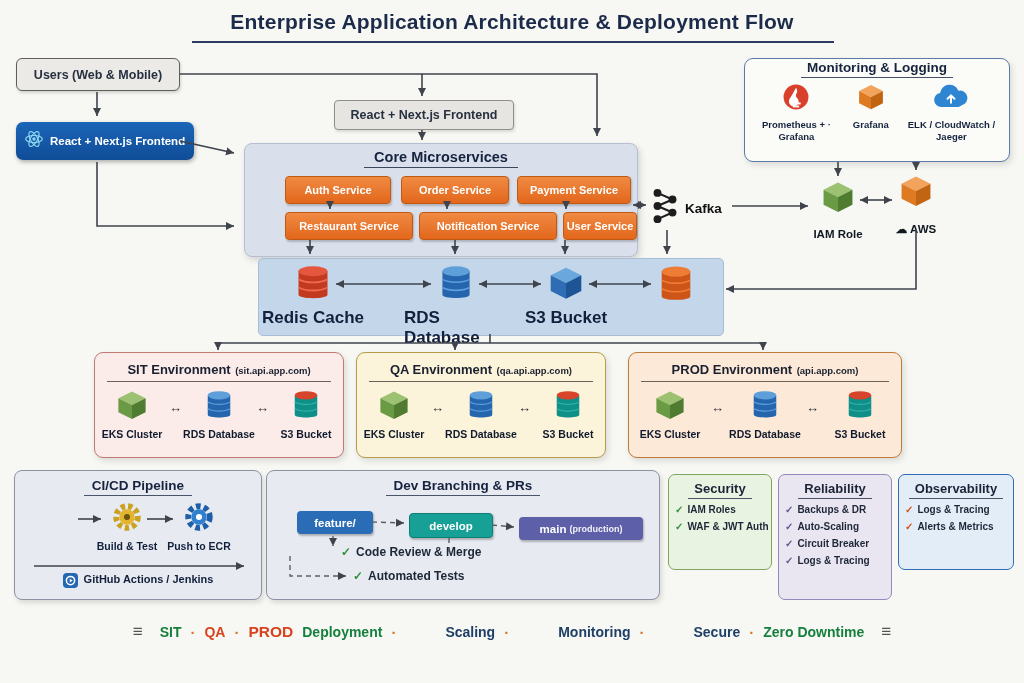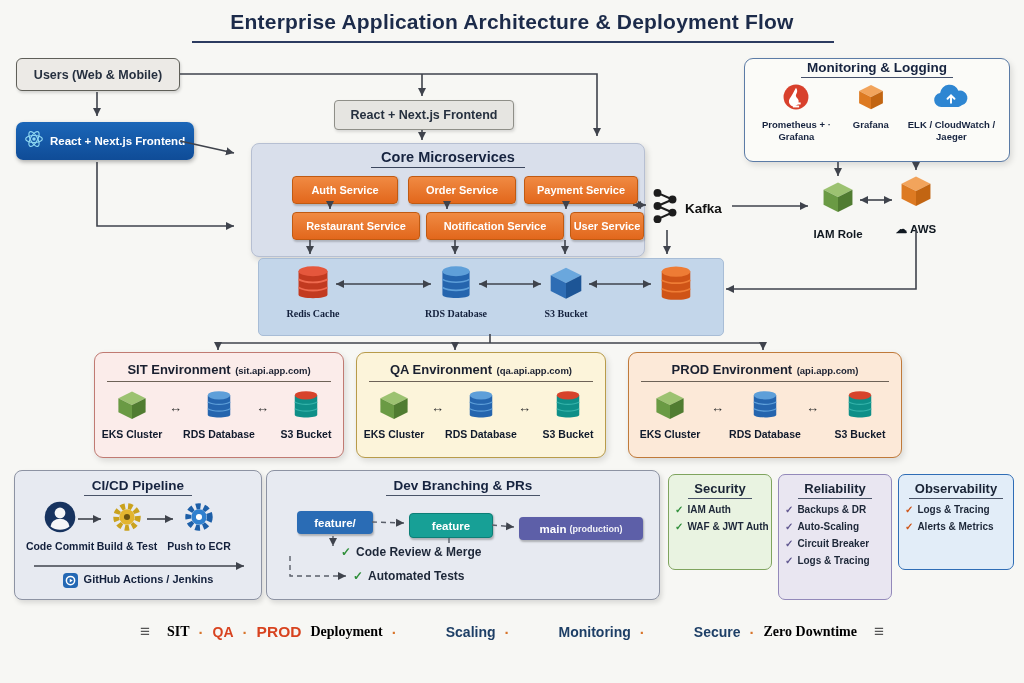--- a/index.html
+++ b/index.html
@@ -31,21 +31,21 @@
   .mon-title span{display:inline-block;border-bottom:1.4px solid #44506a;padding:0 6px 2px;}
   .mon-grid{display:grid;grid-template-columns:1.05fr .75fr 1.2fr;padding:5px 8px 0;}
   .mon-col{display:flex;flex-direction:column;align-items:center;gap:4px;}
   .mon-label{font-size:9.5px;font-weight:bold;color:#16233f;text-align:center;line-height:1.25;}
 
   .icon-node{position:absolute;display:flex;flex-direction:column;align-items:center;gap:12px;
              font-size:11.5px;font-weight:bold;color:#101820;text-align:left;}
 
   .strip{position:absolute;background:#c3d6ea;border:1px solid #a8bdd6;border-radius:5px;}
   .strip-item{position:absolute;top:5px;width:104px;display:flex;flex-direction:column;align-items:center;gap:2px;}
-  .strip-label{font-size:10px;font-weight:bold;color:#13203c;font-family:Liberation Serif, serif;}
+  .strip-label{font-size:17px;font-weight:bold;color:#13203c;}
 
   .env{position:absolute;border-radius:9px;border-style:solid;border-width:1.6px;box-shadow:2px 3px 6px rgba(0,0,0,.12);}
   .env-title{margin:0 12px;padding:7px 0 3px;border-bottom:1.5px solid #6d6257;text-align:center;color:#1a2030;white-space:nowrap;}
   .env-name{font-size:13px;font-weight:bold;}
   .env-domain{font-size:9.5px;font-weight:bold;}
   .env-row{display:flex;align-items:flex-start;justify-content:space-evenly;padding-top:7px;}
   .env-col{display:flex;flex-direction:column;align-items:center;gap:3px;width:78px;}
   .env-col .res-label{font-size:10.5px;font-weight:bold;color:#101a2c;white-space:nowrap;}
   .lr{font-size:13px;font-weight:bold;color:#333;margin-top:11px;}
 
@@ -73,21 +73,21 @@
   .pillar{position:absolute;border-radius:7px;border-style:solid;border-width:1.6px;padding-bottom:6px;}
   .p-sec{background:#e9f3e1;border-color:#7fa45e;}
   .p-rel{background:#e9e6f1;border-color:#9389ba;}
   .p-obs{background:#e2edf8;border-color:#2f6db6;}
   .pillar-title{text-align:center;margin-top:6px;font-size:13px;font-weight:bold;color:#1a2436;}
   .pillar-title span{display:inline-block;border-bottom:1.4px solid #4a5468;padding:0 6px 2px;}
   .p-item{display:flex;align-items:flex-start;gap:4px;font-size:10px;font-weight:bold;color:#1d2738;margin:5px 6px 0;line-height:1.2;white-space:nowrap;}
 
   .footer{position:absolute;left:0;right:0;top:622px;display:flex;align-items:center;justify-content:center;gap:9px;}
   .f-seg{font-size:14px;font-weight:bold;}
-  .f-dark{color:#000000;font-family:Liberation Serif, serif;}
+  .f-dark{color:#15803d;}
   .f-navy{color:#1e3f66;margin-left:40px;}
   .f-hot{color:#d8431f;}
   .f-big{font-size:15.5px;}
   .f-sep{color:#d8742a;font-size:15px;font-weight:bold;}
   .f-lines{color:#555;font-size:17px;margin:0 8px;font-weight:bold;}
 
   .overlay{position:absolute;left:0;top:0;pointer-events:none;}
 </style>
 </head>
 <body>
@@ -110,21 +110,21 @@
           </g>
           <circle cx="12" cy="12" r="2.1" fill="#8fd8f2"></circle>
         </svg></span>
     <span class="badge-label">React + Next.js Frontend</span>
   </div>
 
   <div class="box gray" style="left:334px;top:100px;width:178px;height:28px">
     <span>React + Next.js Frontend</span>
   </div>
 
-  <div class="micro" style="left:251px;top:143px;width:392px;height:112px">
+  <div class="micro" style="left:244px;top:143px;width:392px;height:112px">
     <div class="micro-title"><span>Core Microservices</span></div>
     <div class="svc" style="left:40px;top:32px;width:104px">Auth Service</div>
     <div class="svc" style="left:156px;top:32px;width:106px">Order Service</div>
     <div class="svc" style="left:272px;top:32px;width:112px">Payment Service</div>
     <div class="svc" style="left:174px;top:68px;width:136px">Notification Service</div>
     <div class="svc" style="left:40px;top:68px;width:126px">Restaurant Service</div>
     <div class="svc" style="left:318px;top:68px;width:72px">User Service</div>
   </div>
 
   <div class="kafka" style="left:650px;top:186px">
@@ -337,28 +337,20 @@
               <path d="M5 17c7.5 4.2 22.5 4.2 30 0" stroke="#35b3aa" stroke-width="1.8" fill="none"></path>
               <path d="M5 26c7.5 4.2 22.5 4.2 30 0" stroke="#35b3aa" stroke-width="1.8" fill="none"></path>
             </svg></span>
         <span class="res-label">S3 Bucket</span>
       </div>
     </div>
   </div>
 
   <div class="cicd" style="left:14px;top:470px;width:246px;height:128px">
     <div class="panel-title"><span>CI/CD Pipeline</span></div>
-    <div class="step-col" style="left:7px;top:28px">
-      <span><svg width="36" height="36" viewBox="0 0 40 40">
-            <circle cx="20" cy="20" r="17" fill="#17335f"></circle>
-            <circle cx="20" cy="15.5" r="6" fill="#f5f6f8"></circle>
-            <path d="M9.5 30.5a10.5 8.5 0 0 1 21 0 17 17 0 0 1-21 0Z" fill="#f5f6f8"></path>
-          </svg></span>
-      <span>Code Commit</span>
-    </div>
     <div class="step-col" style="left:74px;top:28px">
       <span><svg width="36" height="36" viewBox="0 0 40 40">
             <circle cx="20" cy="20" r="12" fill="none" stroke="#caa21d" stroke-width="6.5" stroke-dasharray="4.8 3.4"></circle>
             <circle cx="20" cy="20" r="8.5" fill="#e3b52f"></circle>
             <circle cx="20" cy="20" r="3.4" fill="#6b5410"></circle>
           </svg></span>
       <span>Build &amp; Test</span>
     </div>
     <div class="step-col" style="left:146px;top:28px">
       <span><svg width="36" height="36" viewBox="0 0 40 40">
@@ -374,40 +366,40 @@
             <circle cx="10" cy="10" r="5.5" fill="none" stroke="#fff" stroke-width="2"></circle>
             <path d="M9 7.5 13 10l-4 2.5Z" fill="#fff"></path>
           </svg></span>
       <span>GitHub Actions / Jenkins</span>
     </div>
   </div>
 
   <div class="branch" style="left:266px;top:470px;width:392px;height:128px">
     <div class="panel-title"><span>Dev Branching &amp; PRs</span></div>
     <div class="tag tag-blue" style="left:30px;top:40px;width:56px">feature/</div>
-    <div class="tag tag-teal" style="left:142px;top:42px;width:62px">feature</div>
+    <div class="tag tag-teal" style="left:142px;top:42px;width:62px">develop</div>
     <div class="tag tag-purple" style="left:252px;top:46px;width:104px">
       <span>main</span>
       <span class="tag-suffix">(production)</span>
     </div>
     <div class="note" style="left:74px;top:74px">
       <span class="check c-green">✓</span>
       <span>Code Review &amp; Merge</span>
     </div>
     <div class="note" style="left:86px;top:98px">
       <span class="check c-green">✓</span>
       <span>Automated Tests</span>
     </div>
   </div>
 
   <div class="pillar p-sec" style="left:668px;top:474px;width:102px;height:88px">
     <div class="pillar-title"><span>Security</span></div>
     <div class="p-item">
         <span class="check c-green">✓</span>
-        <span>IAM Auth</span>
+        <span>IAM Roles</span>
       </div>
     <div class="p-item">
         <span class="check c-green">✓</span>
         <span>WAF &amp; JWT Auth</span>
       </div>
   </div>
 
   <div class="pillar p-rel" style="left:778px;top:474px;width:112px;height:118px">
     <div class="pillar-title"><span>Reliability</span></div>
     <div class="p-item">

